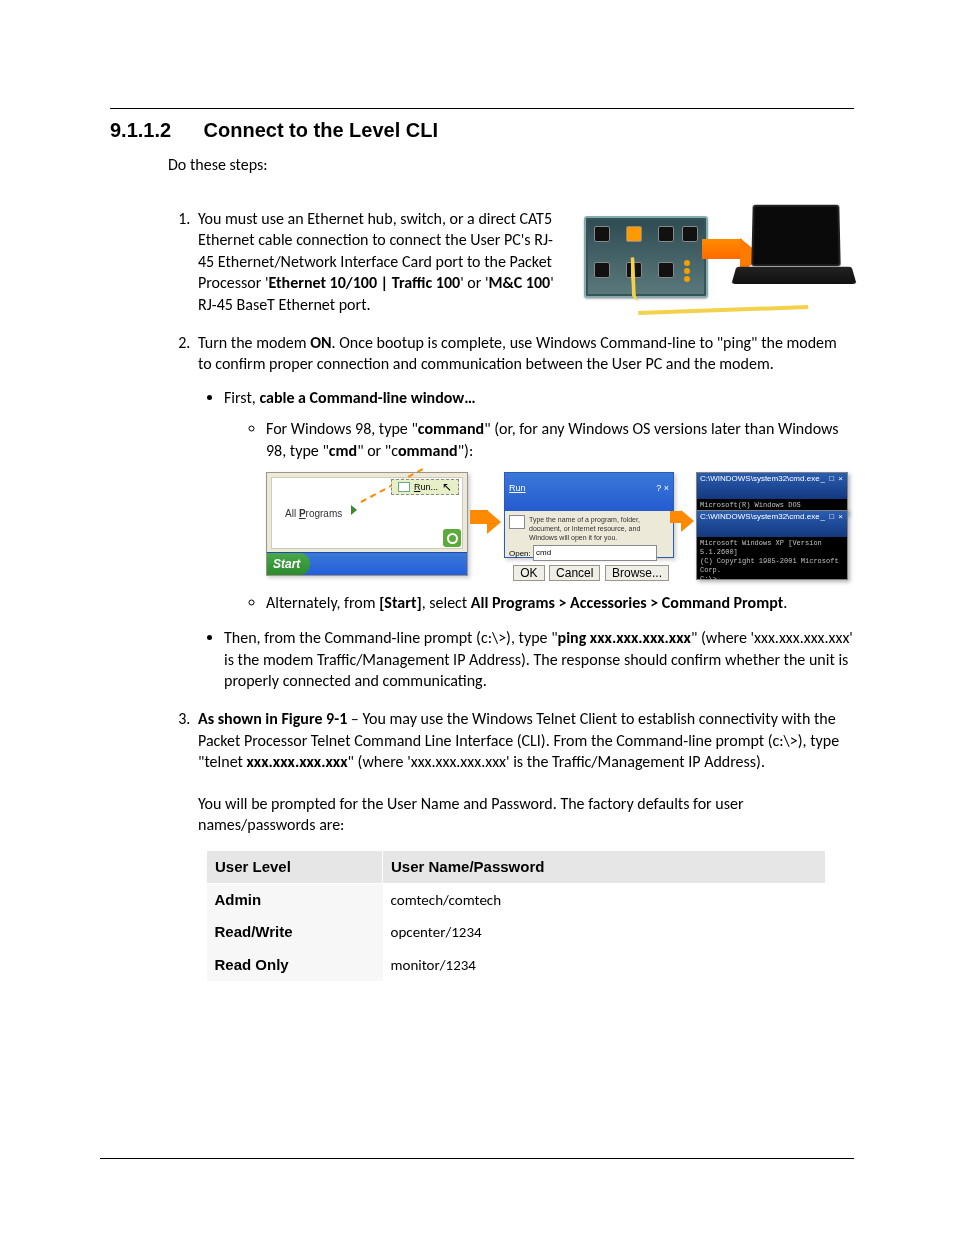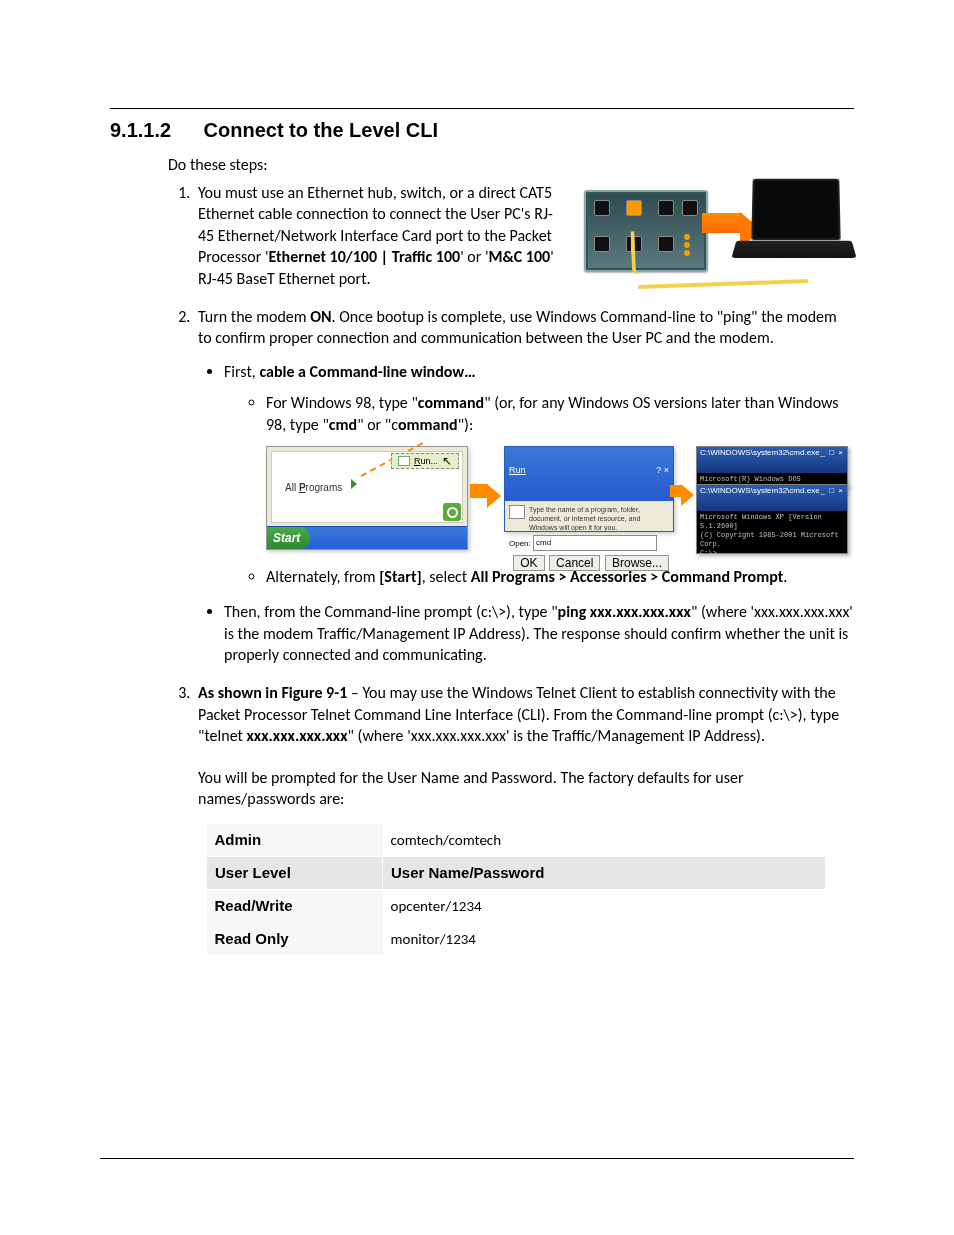--- a/index.html
+++ b/index.html
@@ -24,21 +24,21 @@
   }
   .section-heading {
     font-family: Arial, Helvetica, sans-serif;
     font-weight: bold;
     font-size: 20px;
     margin: 2px 0 10px 0;
   }
   .section-heading .num { display:inline-block; min-width:88px; }
   .intro {
     margin-left: 58px;
-    margin-bottom: 6px;
+    margin-bottom: 32px;
   }
   ol.steps {
     margin: 0 0 0 58px;
     padding-left: 26px;
   }
   ol.steps > li {
     margin-bottom: 16px;
     padding-left: 4px;
   }
   .step1-wrap {
@@ -169,21 +169,21 @@
   .taskbar .ie{background:radial-gradient(circle,#5bd0ff,#1078c8);}
   .taskbar .other{background:#2b6cd4;border:1px solid #5a94ee;}
   .arrow1 { position:absolute; left:204px; top:38px; }
   .arrow1 .shaft{display:inline-block;width:18px;height:14px;background:#ff8a00;}
   .arrow1 .head{display:inline-block;width:0;height:0;border-top:12px solid transparent;border-bottom:12px solid transparent;border-left:14px solid #ff8a00;vertical-align:middle;margin-left:-1px;}
   .rundlg{
     position:absolute; left:238px; top:0; width:168px; height:84px;
     background:#ece9d8; border:1px solid #2a5db0;
     box-shadow:2px 2px 4px rgba(0,0,0,.2);
   }
-  .rundlg .titlebar{height:22px;background:linear-gradient(#3a78d8,#255bd0);color:#fff;font-size:9px;padding:16px 4px;line-height:14px;text-decoration:underline;}
+  .rundlg .titlebar{height:22px;background:linear-gradient(#3a78d8,#255bd0);color:#fff;font-size:9px;padding:8px 4px;line-height:14px;text-decoration:underline;}
   .rundlg .desc{padding:4px 4px 2px 24px;font-size:7px;color:#333;position:relative;}
   .rundlg .desc .runicon{position:absolute;left:4px;top:4px;width:14px;height:12px;border:1px solid #889;background:#fff;}
   .rundlg .openrow{padding:0 4px;font-size:8px;}
   .rundlg .openrow input{width:118px;font-size:8px;height:12px;border:1px solid #8a8a8a;}
   .rundlg .btns{text-align:right;padding:4px;}
   .rundlg .btns button{font-size:12px;padding:0 6px;margin-left:2px;background:#efefe7;border:1px solid #9a958a;}
   .arrow2 { position:absolute; left:404px; top:38px; }
   .arrow2 .shaft{display:inline-block;width:12px;height:12px;background:#ff8a00;}
   .arrow2 .head{display:inline-block;width:0;height:0;border-top:11px solid transparent;border-bottom:11px solid transparent;border-left:13px solid #ff8a00;vertical-align:middle;margin-left:-1px;}
   .cmdwin {
@@ -335,26 +335,26 @@
       </ul>
     </li>
 
     <li>
       <b>As shown in Figure 9-1</b><span> – You may use the Windows Telnet Client to establish connectivity with the Packet Processor Telnet Command Line Interface (CLI).  From the Command-line prompt (c:\&gt;), type "telnet </span><b>xxx.xxx.xxx.xxx</b><span>" (where 'xxx.xxx.xxx.xxx' is the Traffic/Management IP Address).</span>
       <p class="para">You will be prompted for the User Name and Password. The factory defaults for user names/passwords are:</p>
 
       <table class="creds">
         <tbody>
             <tr>
+          <th>User Level</th>
+          <th>User Name/Password</th>
+        </tr>
+        <tr>
           <td class="label">Admin</td>
           <td class="val">comtech/comtech</td>
-        </tr>
-        <tr>
-          <th>User Level</th>
-          <th>User Name/Password</th>
         </tr>
         <tr>
           <td class="label">Read/Write</td>
           <td class="val">opcenter/1234</td>
         </tr>
         <tr>
           <td class="label">Read Only</td>
           <td class="val">monitor/1234</td>
         </tr>
       </tbody>

